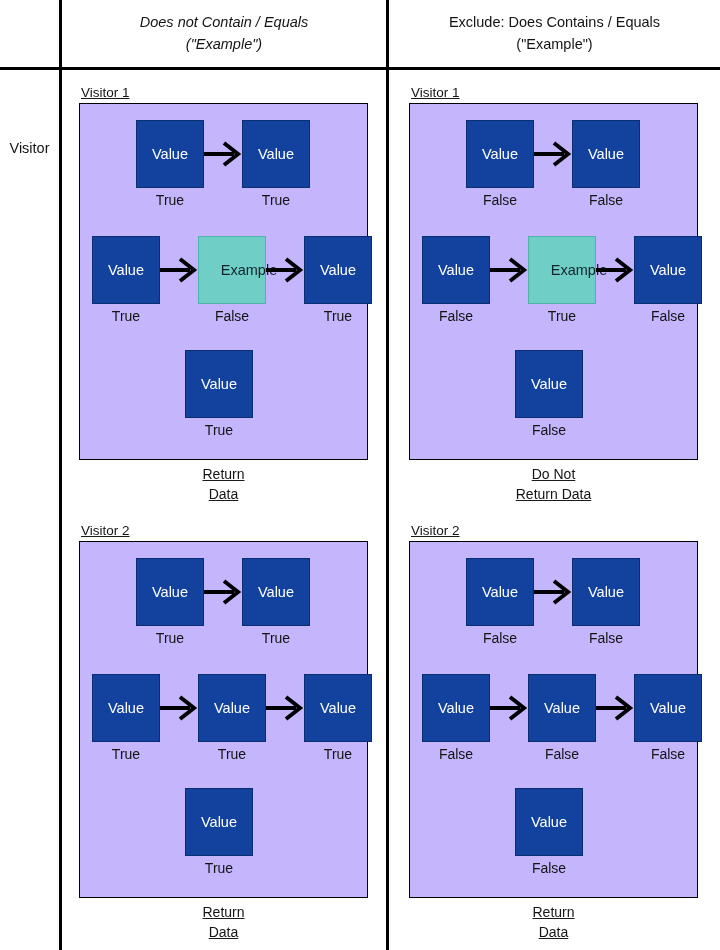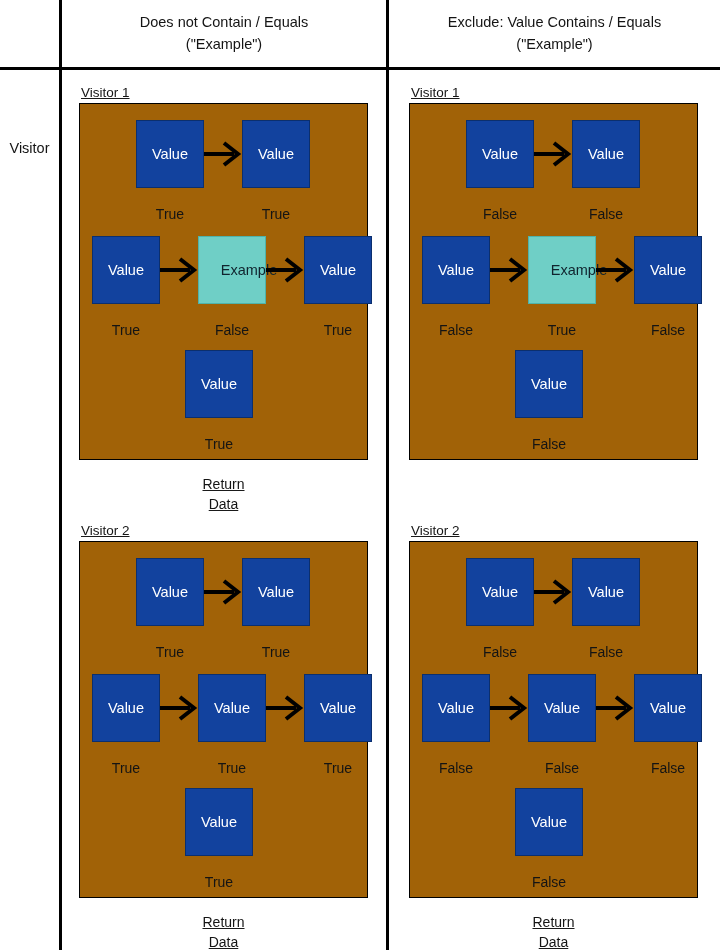--- a/index.html
+++ b/index.html
@@ -43,21 +43,21 @@
     height: 67px;
     display: flex;
     flex-direction: column;
     align-items: center;
     justify-content: center;
     text-align: center;
     font-size: 14.5px;
     line-height: 1.45;
     color: #141414;
   }
-  .head-cell.col1 { left: 62px;  width: 324px; }
+  .head-cell.col1 { left: 62px;  width: 324px; font-style: italic; }
   .head-cell.col2 { left: 389px; width: 331px; }
 
   
   .row-stub {
     position: absolute;
     left: 0; top: 140px; width: 59px;
     text-align: center;
     font-size: 14.5px;
     color: #141414;
   }
@@ -68,29 +68,29 @@
     text-decoration: underline;
   }
   .group-title {
     font-size: 13.5px;
     color: #141414;
     margin-bottom: 3px;
     padding-left: 2px;
   }
   .group-box {
     border: 1.3px solid #000000;
-    background: #a16207;
+    background: #c4b5fd;
     position: relative;
   }
   .group-footer {
     text-align: center;
     font-size: 14px;
     line-height: 1.42;
     color: #141414;
-    margin-top: 15px;
+    margin-top: 5px;
   }
 
   
   .chain {
     position: absolute;
     display: flex;
     align-items: flex-start;
   }
 
   .node {
@@ -111,21 +111,21 @@
     background: #12429E;
     color: #ffffff;
   }
   .node-box.teal {
     background: #6FCFC6;
     color: #10242e;
     border: 1px solid #4fb3aa;
     padding-left: 34px;
   }
   .node-label {
-    margin-top: 18px;
+    margin-top: 4px;
     font-size: 14px;
     color: #141414;
   }
 
   
   .arrow {
     width: 38px;
     height: 68px;
     flex: 0 0 38px;
     display: flex;
@@ -141,21 +141,21 @@
 
   <div class="rule-v-left"></div>
   <div class="rule-v-mid"></div>
   <div class="rule-h-head"></div>
 
   <div class="head-cell col1">
     <div>Does not Contain / Equals</div>
     <div>("Example")</div>
   </div>
   <div class="head-cell col2">
-    <div>Exclude: Value Contains / Equals</div>
+    <div>Exclude: Does Contains / Equals</div>
     <div>("Example")</div>
   </div>
 
   <div class="row-stub">Visitor</div>
 
   <div id="cell-layer">
       <div class="group" style="left: 79px; top: 85px; width: 289px;">
         <div class="group-title">Visitor 1</div>
         <div class="group-box" style="width: 289px; height: 357px;">
           <div class="chain" style="top: 16px; left: 56px;">
@@ -257,20 +257,24 @@
               <div class="node-label">False</div>
             </div>
           </div>
           <div class="chain" style="top: 246px; left: 105px;">
             <div class="node">
               <div class="node-box blue">Value</div>
               <div class="node-label">False</div>
             </div>
           </div>
         </div>
+        <div class="group-footer">
+          <div>Do Not</div>
+          <div>Return Data</div>
+        </div>
       </div>
       <div class="group" style="left: 79px; top: 523px; width: 289px;">
         <div class="group-title">Visitor 2</div>
         <div class="group-box" style="width: 289px; height: 357px;">
           <div class="chain" style="top: 16px; left: 56px;">
             <div class="node">
               <div class="node-box blue">Value</div>
               <div class="node-label">True</div>
             </div>
             <div class="arrow">

